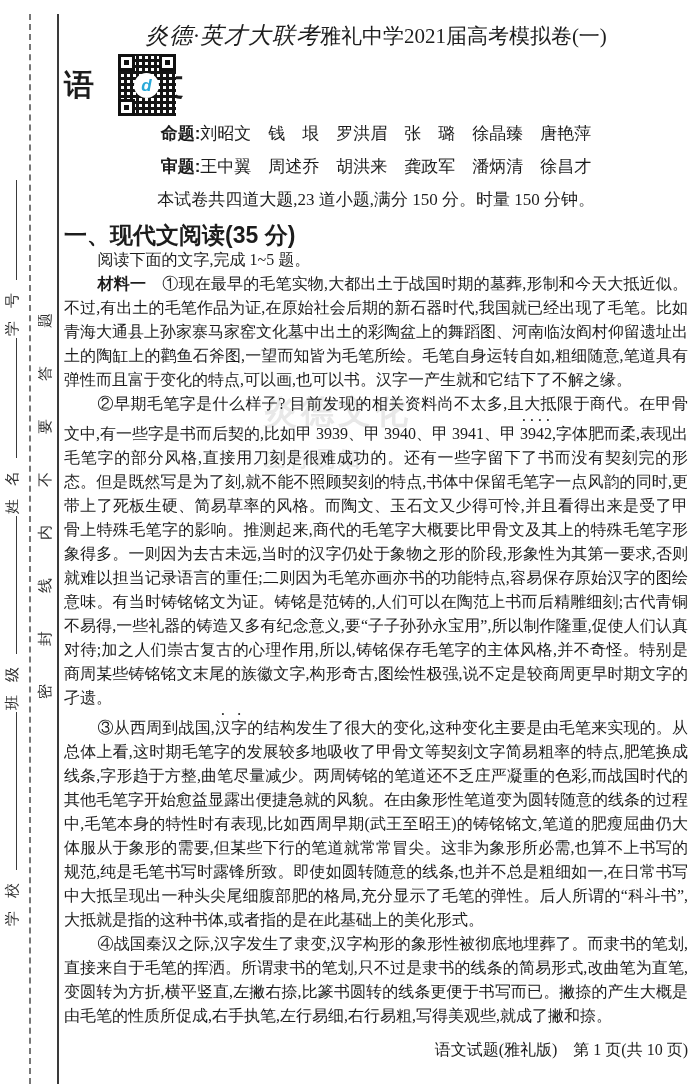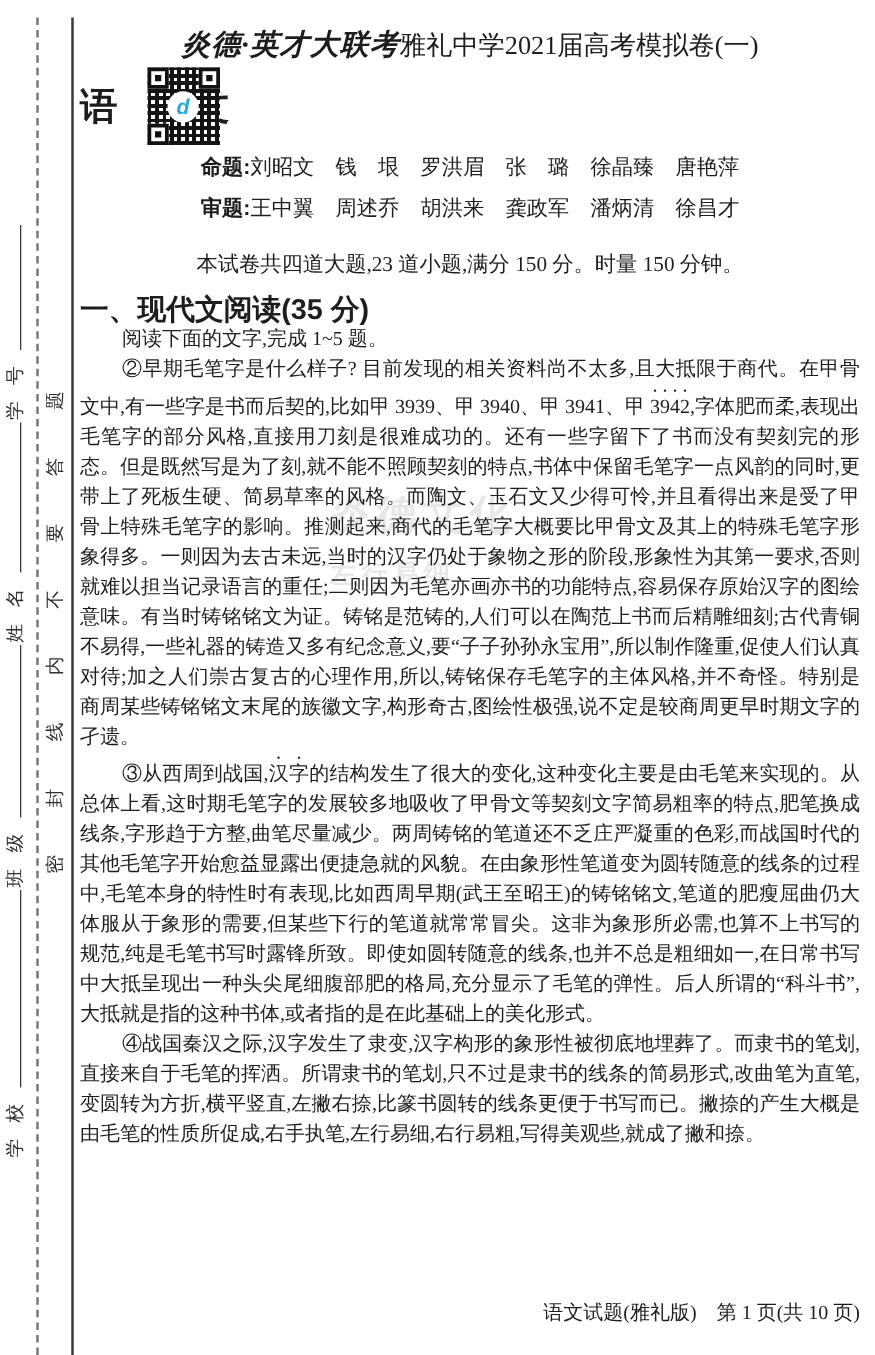--- a/index.html
+++ b/index.html
@@ -30,21 +30,21 @@
     transform:rotate(-90deg); transform-origin:0 0;
     padding-left:385px; box-sizing:border-box;
     font-size:15px; letter-spacing:38px; color:#2e2e2e;
     white-space:nowrap; line-height:19px;
   }
 
   
   .content { position:absolute; left:64px; right:12px; top:0; }
 
   .header { text-align:center; margin-top:20px; white-space:nowrap; }
-  .header-brand { font-weight:bold; font-style:italic; font-size:23px; letter-spacing:1px; }
+  .header-brand { font-weight:normal; font-style:italic; font-size:23px; letter-spacing:1px; }
   .header-rest  { font-size:21px; }
 
   .qr-box {
     position:absolute; left:54px; top:54px; width:58px; height:62px;
     background:
       repeating-linear-gradient(0deg,#141414 0 3px,transparent 3px 6px),
       repeating-linear-gradient(90deg,#141414 0 3px,#ffffff 3px 6px);
   }
   .qr-f { position:absolute; width:17px; height:17px; border:3px solid #111; background:#fff; box-sizing:border-box; }
   .qr-f::after { content:""; position:absolute; left:3px; top:3px; width:5px; height:5px; background:#111; }
@@ -58,21 +58,21 @@
     color:#29a9d8; font-weight:bold; font-style:italic; font-size:17px;
     font-family:"Liberation Sans",sans-serif;
   }
 
   .title { margin-top:14px; font-size:30px; font-weight:600; }
 
   .credits { width:fit-content; margin:16px auto 0; font-size:17px; }
   .credit-line { margin-top:9px; line-height:24px; white-space:nowrap; }
   .credit-label { font-weight:bold; font-family:"Liberation Sans",sans-serif; }
 
-  .note { text-align:center; margin-top:21px; font-size:17px; line-height:24px; }
+  .note { text-align:center; margin-top:9px; font-size:17px; line-height:24px; }
 
   .sections { margin-top:11px; font-size:16px; line-height:24px; text-align:justify; word-break:break-all; }
   .sec-h1, .sec-h2 {
     font-weight:bold; font-size:23px; line-height:25px; text-align:left;
     font-family:"Liberation Sans",sans-serif; word-break:keep-all;
   }
   .para { text-indent:2.1em; }
   .bold { font-weight:bold; font-family:"Liberation Sans",sans-serif; }
   .emph {
     -webkit-text-emphasis:filled dot; -webkit-text-emphasis-position:over right;
@@ -124,20 +124,21 @@
     <div class="credit-line">
       <span class="credit-label">审题:</span><span>王中翼　周述乔　胡洪来　龚政军　潘炳清　徐昌才</span>
     </div>
   </div>
 
   <div class="note">本试卷共四道大题,23 道小题,满分 150 分。时量 150 分钟。</div>
 
   <div class="sections">
       <div class="sec-h1"><span>一、现代文阅读(35 分)</span></div>
       <div class="para"><span>阅读下面的文字,完成 1~5 题。</span></div>
+      <div class="para"><span class="bold">材料一　</span><span>①现在最早的毛笔实物,大都出土于战国时期的墓葬,形制和今天大抵近似。不过,有出土的毛笔作品为证,在原始社会后期的新石器时代,我国就已经出现了毛笔。比如青海大通县上孙家寨马家窑文化墓中出土的彩陶盆上的舞蹈图、河南临汝阎村仰留遗址出土的陶缸上的鹳鱼石斧图,一望而知皆为毛笔所绘。毛笔自身运转自如,粗细随意,笔道具有弹性而且富于变化的特点,可以画,也可以书。汉字一产生就和它结下了不解之缘。</span></div>
       <div class="para"><span>②早期毛笔字是什么样子? 目前发现的相关资料尚不太多,且大抵限于商代。在甲骨文中,有一些字是书而后契的,比如甲 3939、甲 3940、甲 3941、甲 </span><span class="emph">3942</span><span>,字体肥而柔,表现出毛笔字的部分风格,直接用刀刻是很难成功的。还有一些字留下了书而没有契刻完的形态。但是既然写是为了刻,就不能不照顾契刻的特点,书体中保留毛笔字一点风韵的同时,更带上了死板生硬、简易草率的风格。而陶文、玉石文又少得可怜,并且看得出来是受了甲骨上特殊毛笔字的影响。推测起来,商代的毛笔字大概要比甲骨文及其上的特殊毛笔字形象得多。一则因为去古未远,当时的汉字仍处于象物之形的阶段,形象性为其第一要求,否则就难以担当记录语言的重任;二则因为毛笔亦画亦书的功能特点,容易保存原始汉字的图绘意味。有当时铸铭铭文为证。铸铭是范铸的,人们可以在陶范上书而后精雕细刻;古代青铜不易得,一些礼器的铸造又多有纪念意义,要“子子孙孙永宝用”,所以制作隆重,促使人们认真对待;加之人们崇古复古的心理作用,所以,铸铭保存毛笔字的主体风格,并不奇怪。特别是商周某些铸铭铭文末尾的族徽文字,构形奇古,图绘性极强,说不定是较商周更早时期文字的孑遗。</span></div>
       <div class="para"><span>③从西周到战国,</span><span class="emph">汉字</span><span>的结构发生了很大的变化,这种变化主要是由毛笔来实现的。从总体上看,这时期毛笔字的发展较多地吸收了甲骨文等契刻文字简易粗率的特点,肥笔换成线条,字形趋于方整,曲笔尽量减少。两周铸铭的笔道还不乏庄严凝重的色彩,而战国时代的其他毛笔字开始愈益显露出便捷急就的风貌。在由象形性笔道变为圆转随意的线条的过程中,毛笔本身的特性时有表现,比如西周早期(武王至昭王)的铸铭铭文,笔道的肥瘦屈曲仍大体服从于象形的需要,但某些下行的笔道就常常冒尖。这非为象形所必需,也算不上书写的规范,纯是毛笔书写时露锋所致。即使如圆转随意的线条,也并不总是粗细如一,在日常书写中大抵呈现出一种头尖尾细腹部肥的格局,充分显示了毛笔的弹性。后人所谓的“科斗书”,大抵就是指的这种书体,或者指的是在此基础上的美化形式。</span></div>
       <div class="para"><span>④战国秦汉之际,汉字发生了隶变,汉字构形的象形性被彻底地埋葬了。而隶书的笔划,直接来自于毛笔的挥洒。所谓隶书的笔划,只不过是隶书的线条的简易形式,改曲笔为直笔,变圆转为方折,横平竖直,左撇右捺,比篆书圆转的线条更便于书写而已。撇捺的产生大概是由毛笔的性质所促成,右手执笔,左行易细,右行易粗,写得美观些,就成了撇和捺。</span></div>
     </div>
 
 </div>
 
 <div class="footer">语文试题(雅礼版)　第 1 页(共 10 页)</div>
 
 </body></html>

